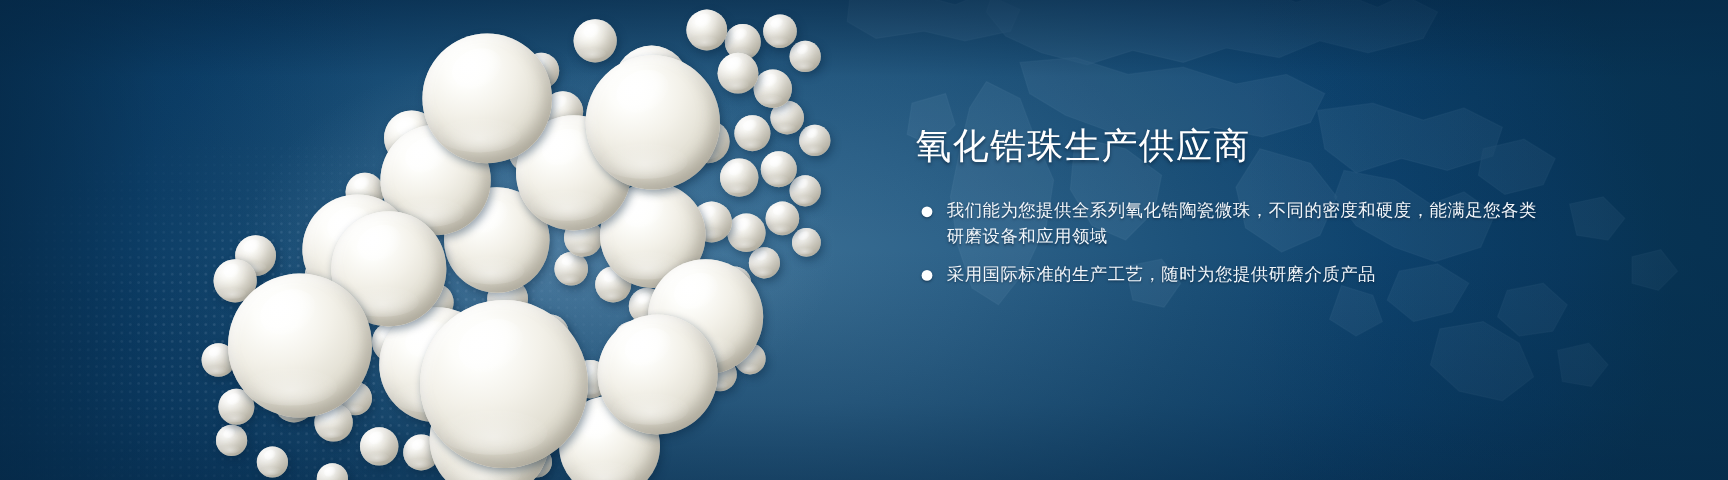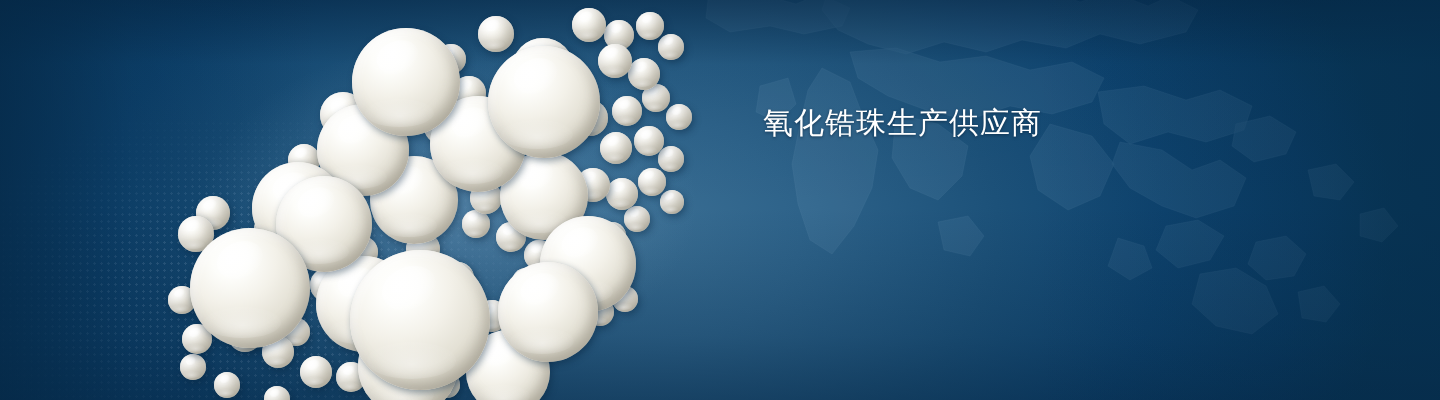--- a/index.html
+++ b/index.html
@@ -291,16 +291,24 @@
       <div class="bead" style="left: 488px; top: 46px; width: 112px; height: 112px; z-index: 94;"></div>
       <div class="bead" style="left: 190px; top: 228px; width: 120px; height: 120px; z-index: 95;"></div>
       <div class="bead" style="left: 350px; top: 250px; width: 140px; height: 140px; z-index: 96;"></div>
     </div>
 
   <div class="bg-vignette"></div>
 
   <div class="copy">
     <h1 class="headline">氧化锆珠生产供应商</h1>
     <ul class="bullets">
+        <li class="bullet">
+          <span class="bullet-dot"></span>
+          <span class="bullet-text">我们能为您提供全系列氧化锆陶瓷微珠，不同的密度和硬度，能满足您各类研磨设备和应用领域</span>
+        </li>
+        <li class="bullet">
+          <span class="bullet-dot"></span>
+          <span class="bullet-text">采用国际标准的生产工艺，随时为您提供研磨介质产品</span>
+        </li>
       </ul>
   </div>
 
 </div>
 
 </body></html>

